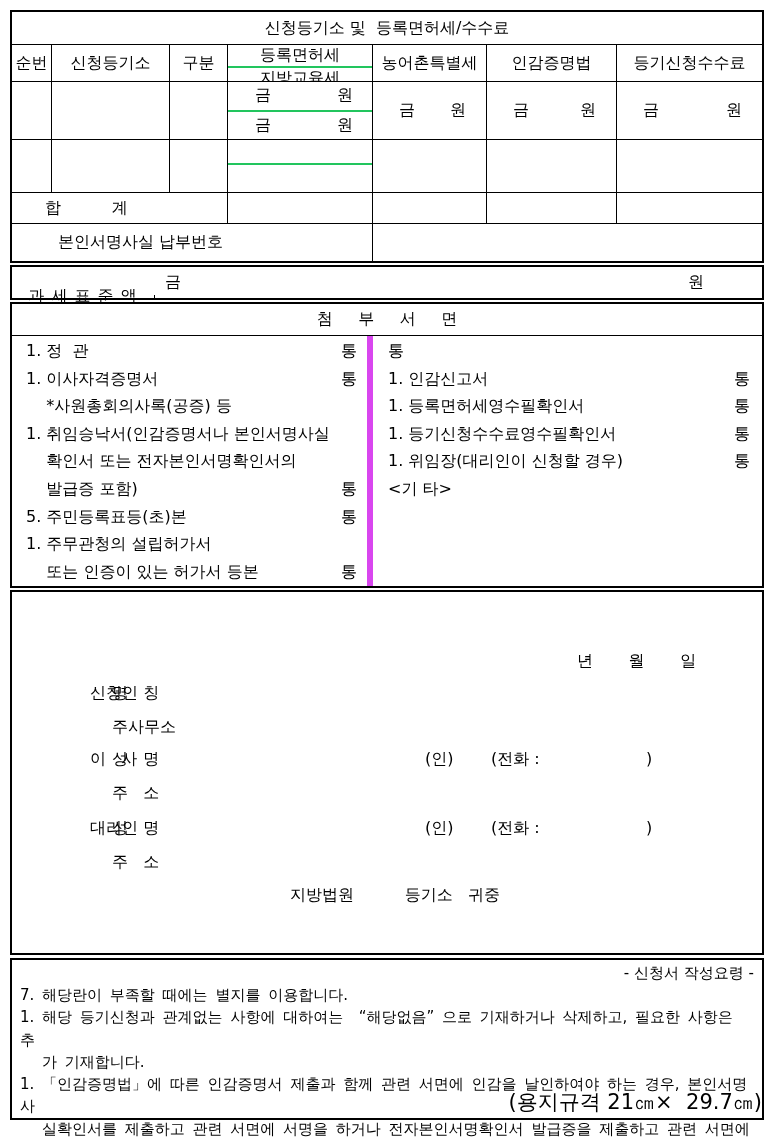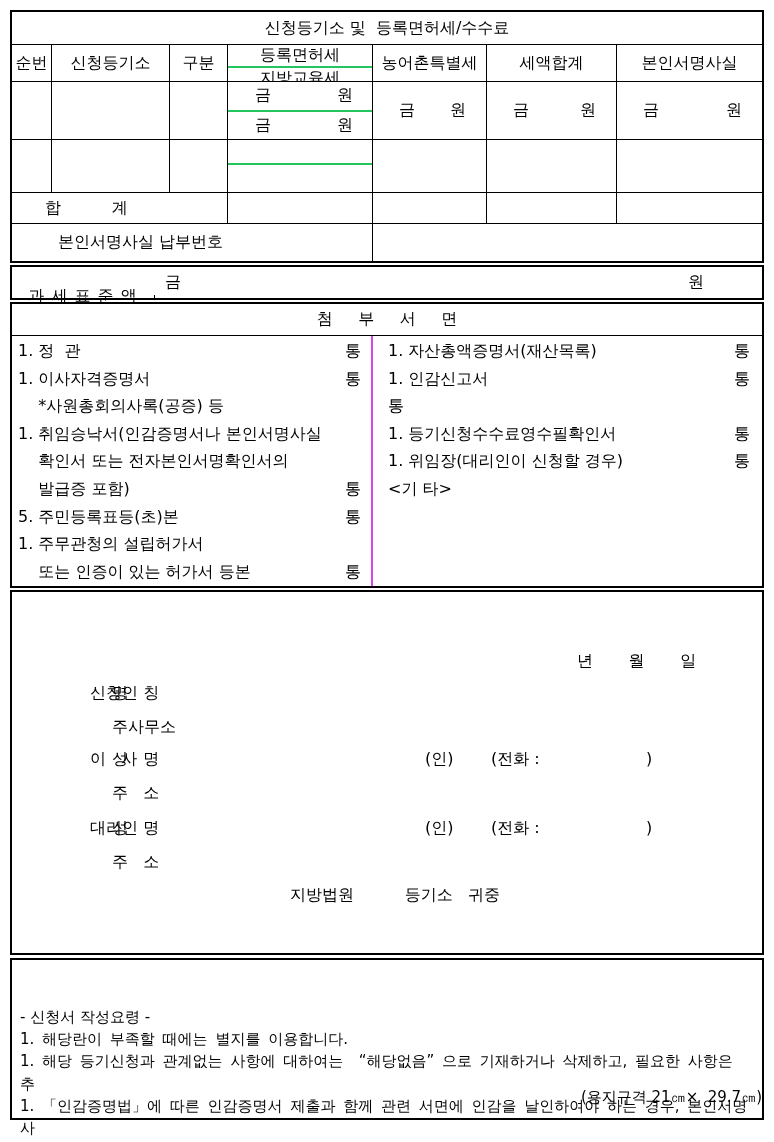--- a/index.html
+++ b/index.html
@@ -35,55 +35,55 @@
   
   #tax-base { top:265px; height:35px; display:flex; }
   #tax-base .label { width:143px; border-right:1px solid #000; display:flex; align-items:center; justify-content:center; white-space:pre; letter-spacing:1px;margin-top:28px; }
   #tax-base .value { flex:1; display:flex; align-items:center; justify-content:space-between; padding:0 58px 0 10px; }
 
   
   #attachments { top:302px; height:286px; display:flex; flex-direction:column; }
   #attachments .att-title { height:34px; border-bottom:1px solid #000; display:flex; align-items:center; justify-content:center; white-space:pre; }
   #attachments .att-body { flex:1; display:flex; }
   #attachments .att-col { padding-top:2px; }
-  #attachments .att-left { width:361px; border-right:2px solid #d946ef; padding-left:6px; padding-right:10px; }
+  #attachments .att-left { width:361px; border-right:6px solid #d946ef; padding-left:14px; padding-right:10px; }
   #attachments .att-right { flex:1; padding-left:15px; padding-right:12px; }
   .doc-row { display:flex; align-items:center; justify-content:space-between; height:27.6px; white-space:pre; }
   .doc-text { white-space:pre; }
 
   
   #signature { top:590px; height:365px; }
   #signature span { position:absolute; white-space:pre; line-height:18px; }
   .sx1 { left:31px;margin-left:47px; } .sx2 { left:100px; }
   .sx-seal { left:413px; } .sx-phone { left:479px; } .sx-paren { left:634px; }
 
   
   #notes { top:958px; height:162px; padding:3px 8px 0 8px; font-size:15px; }
-  #notes .note-title { text-align:left; line-height:21px;margin-top:44px; }
+  #notes .note-title { text-align:right; line-height:21px; }
   .note-line { line-height:22.3px; word-spacing:3px; white-space:pre-wrap; }
   .note-line.cont { padding-left:22px; }
 
-  #paper-size { position:absolute; top:1088px; right:12px; font-size:15px; white-space:pre; }
+  #paper-size { position:absolute; top:1088px; right:12px; font-size:21px; white-space:pre; }
 </style>
 </head>
 <body>
 
 <div id="fee-table" class="box">
   <div class="cell span-all bb">신청등기소 및  등록면허세/수수료</div>
 
   <div class="cell br bb">순번</div>
   <div class="cell br bb">신청등기소</div>
   <div class="cell br bb">구분</div>
   <div class="cell br bb stack">
     <div class="half h18 hdiv">등록면허세</div>
     <div class="half h19">지방교육세</div>
   </div>
   <div class="cell br bb">농어촌특별세</div>
-  <div class="cell br bb">세액합계</div>
-  <div class="cell bb">본인서명사실</div>
+  <div class="cell br bb">인감증명법</div>
+  <div class="cell bb">등기신청수수료</div>
 
   <div class="cell br bb"></div>
   <div class="cell br bb"></div>
   <div class="cell br bb"></div>
   <div class="cell br bb stack">
     <div class="half hdiv money-c4">
       <span>금</span>
       <span>원</span>
     </div>
     <div class="half money-c4">
@@ -141,23 +141,23 @@
       <div class="doc-row"><span class="doc-text">1. 이사자격증명서</span><span class="doc-tong">통</span></div>
       <div class="doc-row"><span class="doc-text">    *사원총회의사록(공증) 등</span><span class="doc-tong"></span></div>
       <div class="doc-row"><span class="doc-text">1. 취임승낙서(인감증명서나 본인서명사실</span><span class="doc-tong"></span></div>
       <div class="doc-row"><span class="doc-text">    확인서 또는 전자본인서명확인서의</span><span class="doc-tong"></span></div>
       <div class="doc-row"><span class="doc-text">    발급증 포함)</span><span class="doc-tong">통</span></div>
       <div class="doc-row"><span class="doc-text">5. 주민등록표등(초)본</span><span class="doc-tong">통</span></div>
       <div class="doc-row"><span class="doc-text">1. 주무관청의 설립허가서</span><span class="doc-tong"></span></div>
       <div class="doc-row"><span class="doc-text">    또는 인증이 있는 허가서 등본</span><span class="doc-tong">통</span></div>
     </div>
     <div class="att-col att-right">
-      <div class="doc-row"><span class="doc-text">1. 자산총액증명서(재산목록)</span><span class="doc-tong">통</span></div>
+      <div class="doc-row"><span class="doc-tong">통</span></div>
       <div class="doc-row"><span class="doc-text">1. 인감신고서</span><span class="doc-tong">통</span></div>
-      <div class="doc-row"><span class="doc-tong">통</span></div>
+      <div class="doc-row"><span class="doc-text">1. 등록면허세영수필확인서</span><span class="doc-tong">통</span></div>
       <div class="doc-row"><span class="doc-text">1. 등기신청수수료영수필확인서</span><span class="doc-tong">통</span></div>
       <div class="doc-row"><span class="doc-text">1. 위임장(대리인이 신청할 경우)</span><span class="doc-tong">통</span></div>
       <div class="doc-row"><span class="doc-text">&lt;기 타&gt;</span><span class="doc-tong"></span></div>
     </div>
   </div>
 </div>
 
 <div id="signature" class="box">
   <span style="top:60px; left:565px">년       월       일</span>
 
@@ -180,20 +180,21 @@
   <span class="sx-phone" style="top:227px">(전화 :</span>
   <span class="sx-paren" style="top:227px">)</span>
 
   <span class="sx2" style="top:261px">주   소</span>
 
   <span style="top:294px; left:278px">지방법원          등기소   귀중</span>
 </div>
 
 <div id="notes" class="box">
   <div class="note-title">- 신청서 작성요령 -</div>
-  <div class="note-line">1. 해당란이 부족할 때에는 별지를 이용합니다.</div>
+  <div class="note-line">7. 해당란이 부족할 때에는 별지를 이용합니다.</div>
   <div class="note-line">1. 해당 등기신청과 관계없는 사항에 대하여는  “해당없음” 으로 기재하거나 삭제하고, 필요한 사항은 추</div>
+  <div class="note-line cont">가 기재합니다.</div>
   <div class="note-line">1. 「인감증명법」에 따른 인감증명서 제출과 함께 관련 서면에 인감을 날인하여야 하는 경우, 본인서명사</div>
   <div class="note-line cont">실확인서를 제출하고 관련 서면에 서명을 하거나 전자본인서명확인서 발급증을 제출하고 관련 서면에</div>
   <div class="note-line cont">서명을 하면 인감증명서를 제출하고 관련 서면에 인감을 날인한 것으로 봅니다.</div>
 </div>
 
 <div id="paper-size">(용지규격 21㎝×  29.7㎝)</div>
 
 </body></html>

